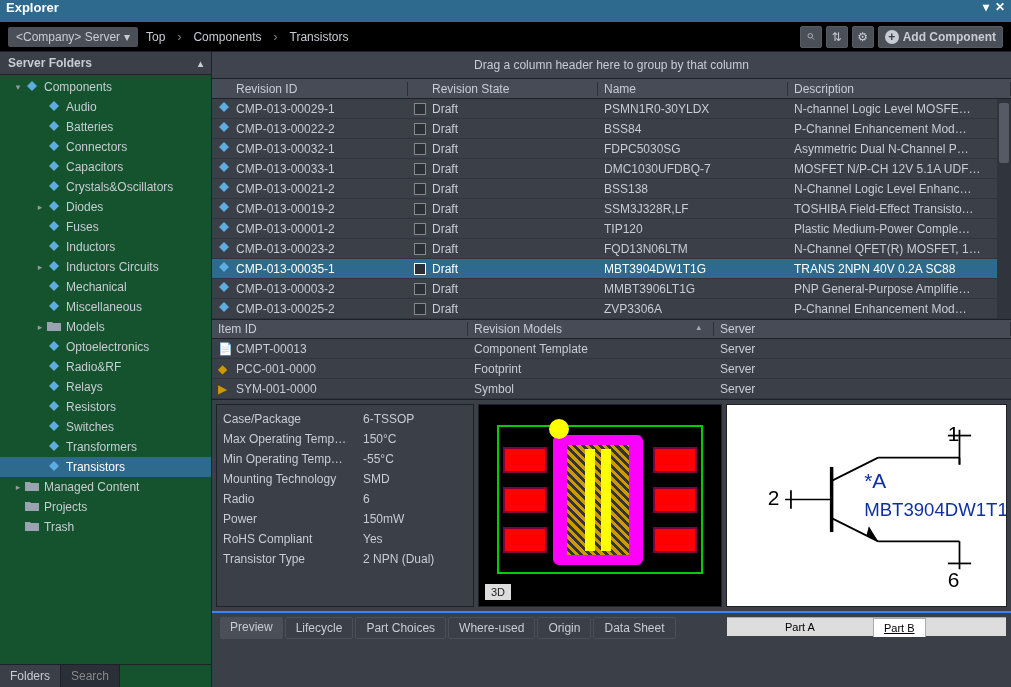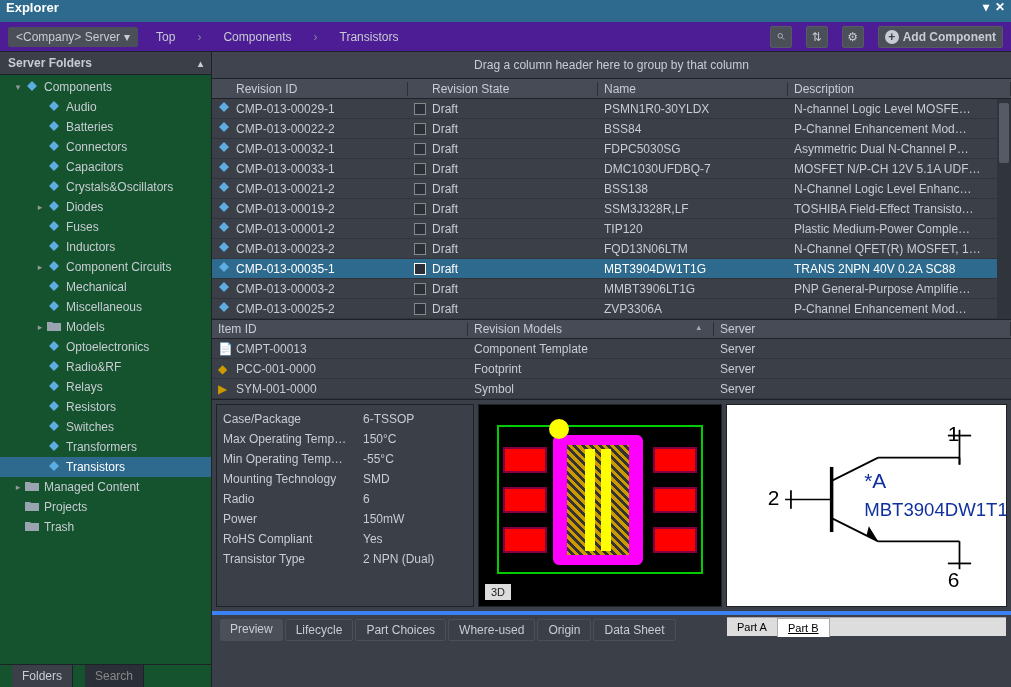--- a/index.html
+++ b/index.html
@@ -20,26 +20,26 @@
   height: 22px;
   display: flex;
   padding: 0 6px;
   font-weight: 600;
   font-size: 13px;
 }
 .titlebar .spacer { flex: 1; }
 .titlebar .win-icon { margin-left: 6px; cursor: pointer; font-size: 12px; }
 
 .toolbar {
-  background: #4c1d95;
+  background: #000000;
   height: 30px;
   display: flex;
   align-items: center;
   padding: 0 8px;
-  gap: 14px;
+  gap: 4px;
   border-bottom: 1px solid #1e2228;
 }
 .toolbar .bc-server {
   background: #4a4f58;
   padding: 3px 8px;
   border-radius: 2px;
   display: flex;
   align-items: center;
   gap: 4px;
 }
@@ -102,21 +102,20 @@
 .ico-folder { color: #9aa3b0; }
 
 .sidebar-tabs {
   display: flex;
   border-top: 1px solid #1e2228;
 }
 .sidebar-tab {
   padding: 4px 10px;
   cursor: pointer;
   border-right: 1px solid #1e2228;
-  margin-left: 12px;
 }
 .sidebar-tab.active { background: #3a3f48; }
 .sidebar-tab:not(.active) { background: #2a2f38; color: #888; }
 
 .content {
   flex: 1;
   display: flex;
   flex-direction: column;
   background: #3a3f48;
   min-width: 0;
@@ -226,26 +225,26 @@
   flex: 1;
   background: #fff;
   border: 1px solid #1e2228;
   position: relative;
   color: #000;
   display: flex;
   flex-direction: column;
 }
 .sym-canvas { flex: 1; position: relative; }
 .sym-tabs { display: flex; border-top: 1px solid #aaa; background: #ddd; }
-.sym-tab { padding: 3px 10px; font-size: 11px; cursor: pointer; }
+.sym-tab { padding: 3px 10px; font-size: 11px; cursor: pointer; margin-left: 48px; }
 .sym-tab.active { background: #fff; border: 1px solid #aaa; border-bottom: none; margin-bottom: -1px; text-decoration: underline; }
 
 .bottom-tabs {
   display: flex;
-  border-top: 4px solid #3b82f6;
+  border-top: 2px solid #3b82f6;
   padding: 4px 8px;
   gap: 2px;
   background: #3a3f48;
 }
 .btab {
   background: #4a4f58;
   padding: 3px 10px;
   border-radius: 2px;
   cursor: pointer;
 }
@@ -370,21 +369,21 @@
               <path d="M2 6l5-5 5 5-5 5z" fill="#5dade2"></path>
             </svg></span>
           <span>Inductors</span>
         </div>
         <div class="tree-row">
           <span class="tree-indent" style="width: 34px;"></span>
           <span class="tree-exp">▸</span>
           <span class="tree-ico ico-comp"><svg width="14" height="12" viewBox="0 0 14 12">
               <path d="M2 6l5-5 5 5-5 5z" fill="#5dade2"></path>
             </svg></span>
-          <span>Component Circuits</span>
+          <span>Inductors Circuits</span>
         </div>
         <div class="tree-row">
           <span class="tree-indent" style="width: 34px;"></span>
           <span class="tree-exp"></span>
           <span class="tree-ico ico-comp"><svg width="14" height="12" viewBox="0 0 14 12">
               <path d="M2 6l5-5 5 5-5 5z" fill="#5dade2"></path>
             </svg></span>
           <span>Mechanical</span>
         </div>
         <div class="tree-row">

